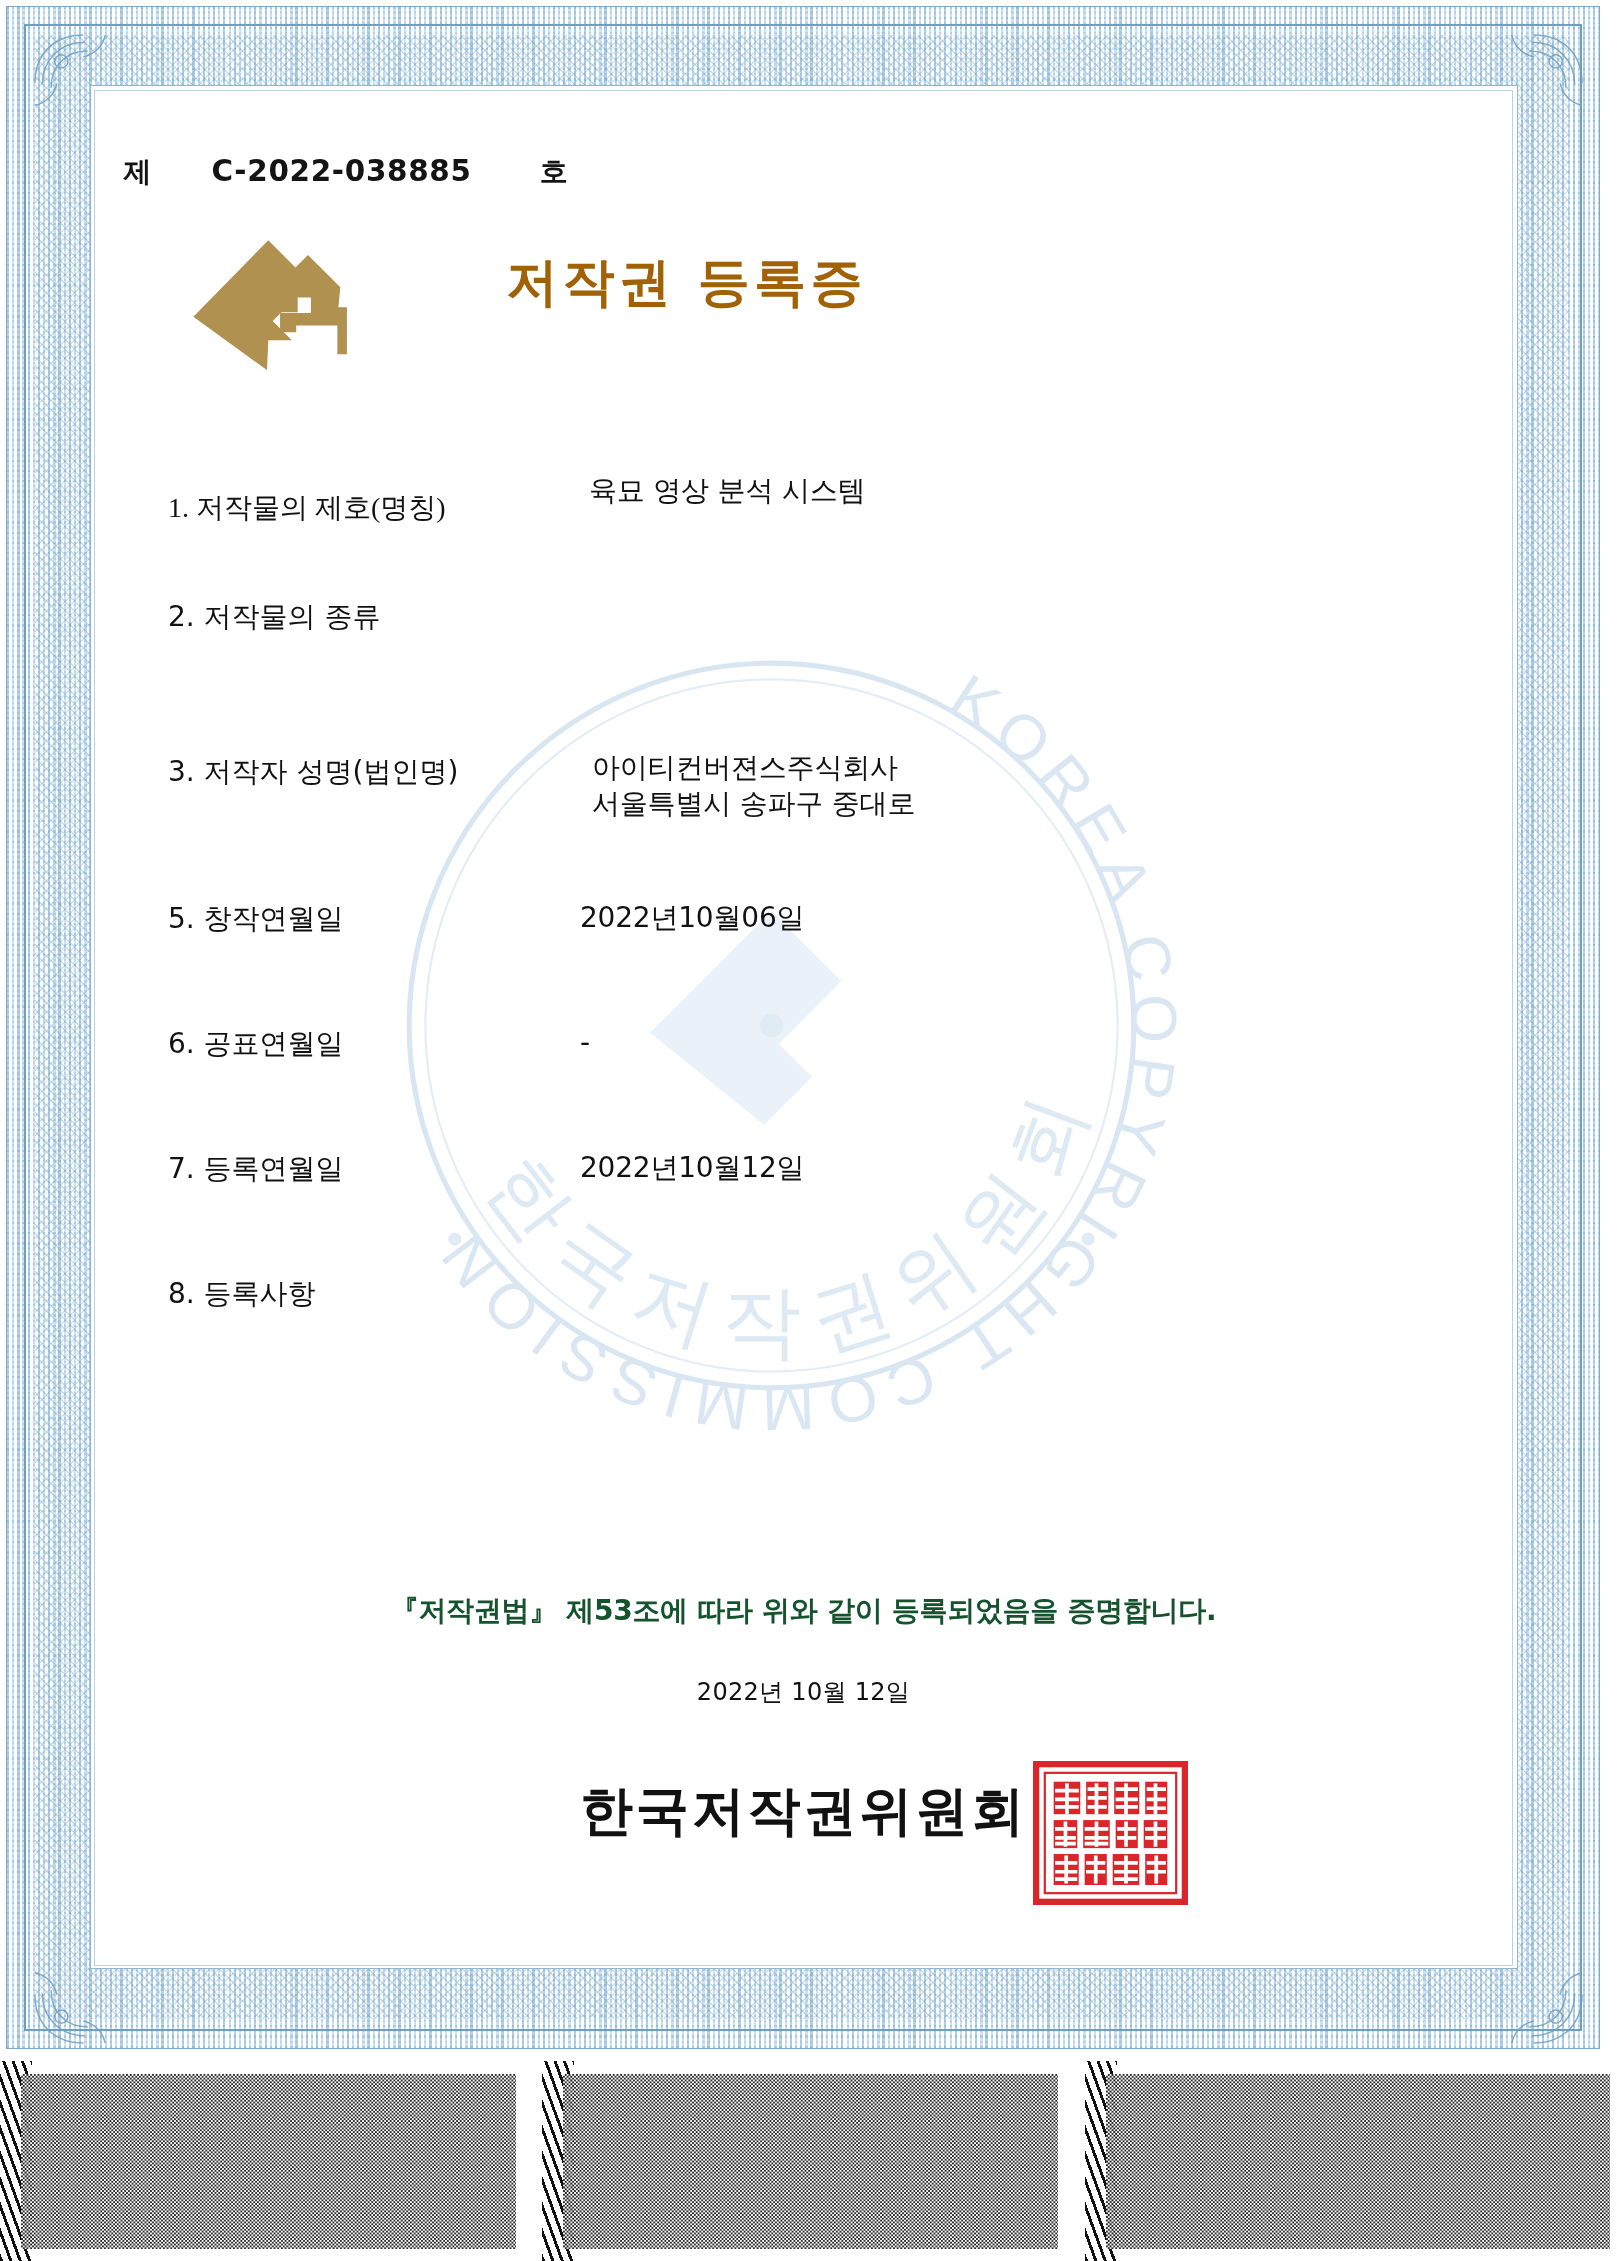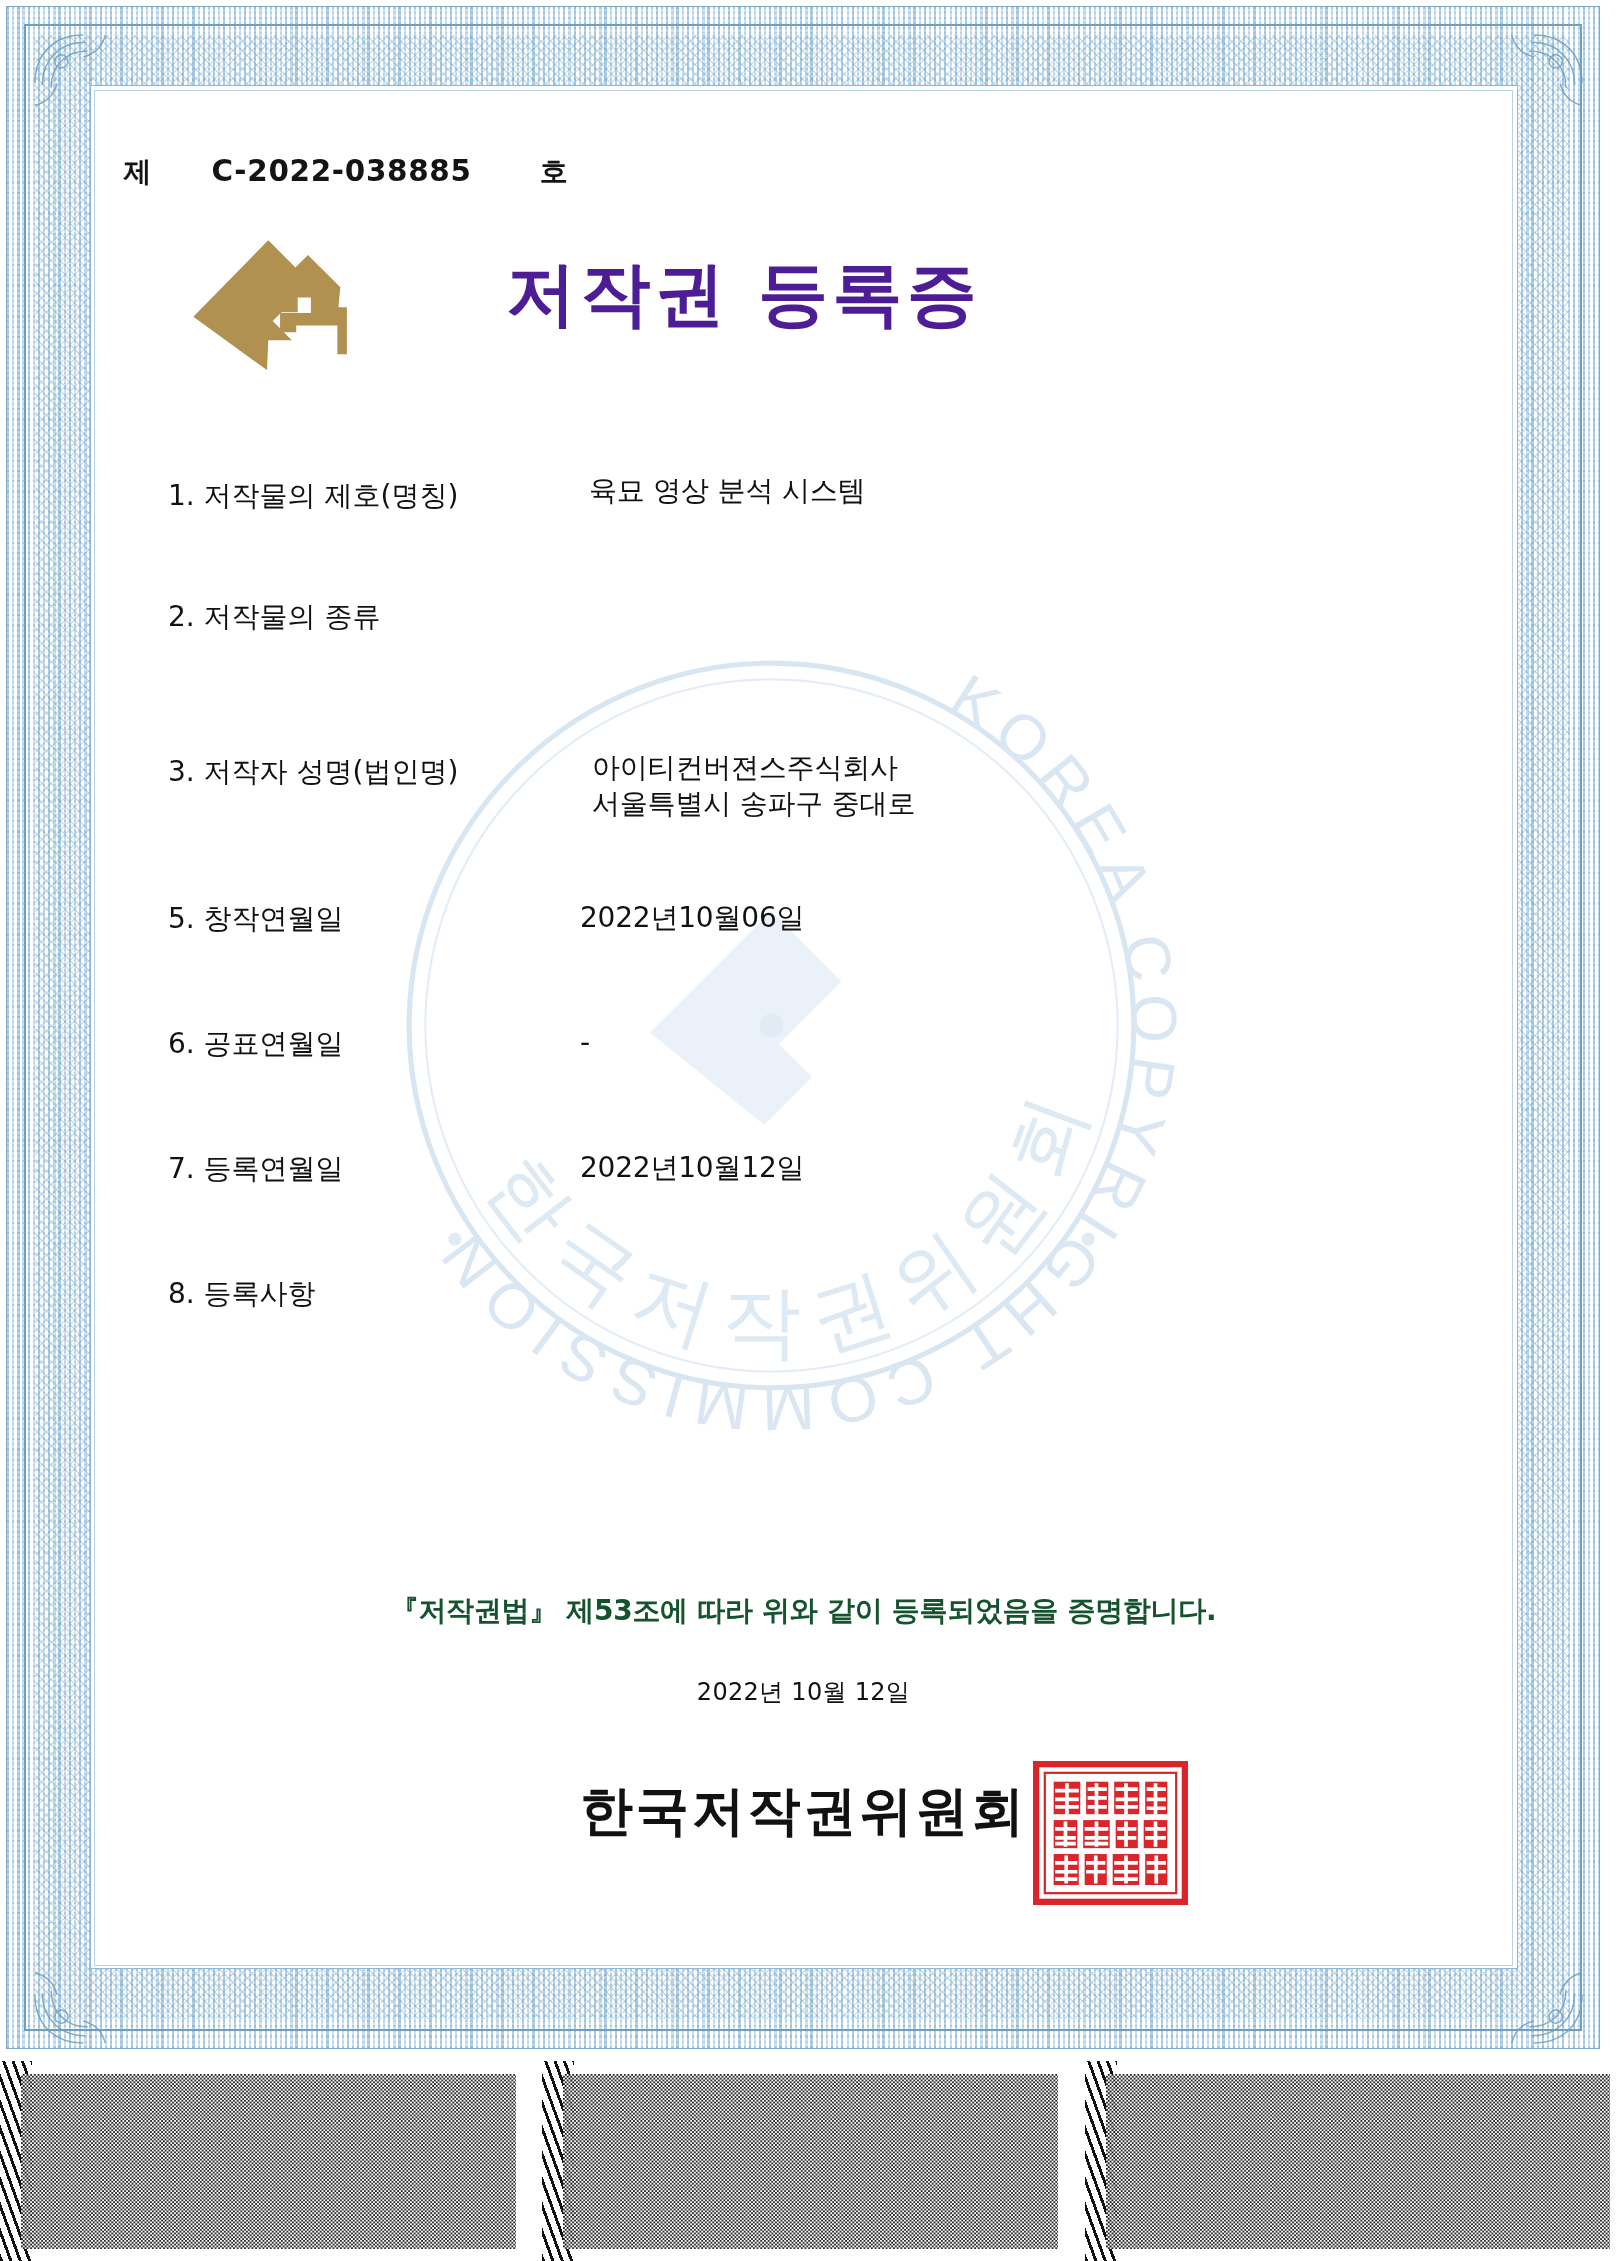--- a/index.html
+++ b/index.html
@@ -147,23 +147,23 @@
     position: absolute;
     left: 92px;
     top: 140px;
     width: 169px;
     height: 169px;
   }
   .doc-title {
     position: absolute;
     left: 412px;
     top: 158px;
-    font-size: 70px;
+    font-size: 52px;
     font-weight: bold;
-    color: #4c1d95;
+    color: #a16207;
     letter-spacing: 4.4px;
     white-space: nowrap;
   }
 
   
   .fields {
     position: absolute;
     left: 0;
     top: 383px;
     width: 1419px;
@@ -378,21 +378,21 @@
         <path d="M128,124 L206,124 L206,150 L154,150 L154,196 L206,196 L206,222 L128,222 Z" fill="#b0914f" opacity="0"></path>
         <path d="M132,118 L206,118 L206,146 L160,146 L160,150 L206,150" fill="none" stroke="#b0914f" stroke-width="0"></path>
       </svg>
     </div>
 
     <div class="doc-title">저작권  등록증</div>
 
     <div class="fields">
 
       <div class="field" style="height:125px;">
-        <div class="label" style="top:4px;">1. 저작물의 제호(명칭)</div>
+        <div class="label" style="top:16px;font-family:Liberation Serif, serif;">1. 저작물의 제호(명칭)</div>
         <div class="value indent" style="top:0;">육묘 영상 분석 시스템</div>
       </div>
 
       <div class="field" style="height:155px;">
         <div class="label" style="top:0;">2. 저작물의 종류</div>
       </div>
 
       <div class="field" style="height:147px;">
         <div class="label" style="top:0;">3. 저작자 성명(법인명)</div>
         <div class="value indent" style="top:-2.9px; left:498px;">아이티컨버젼스주식회사

